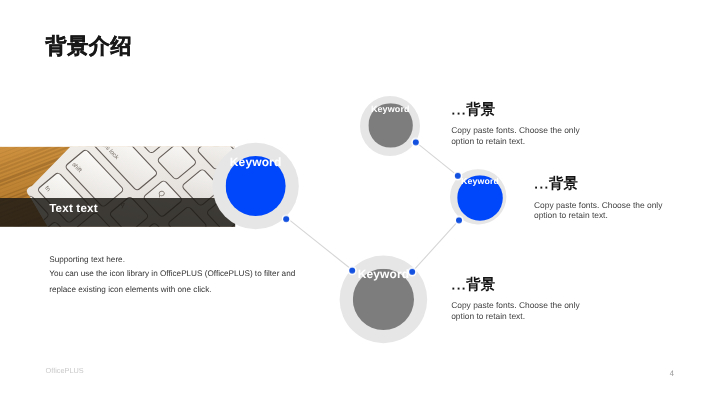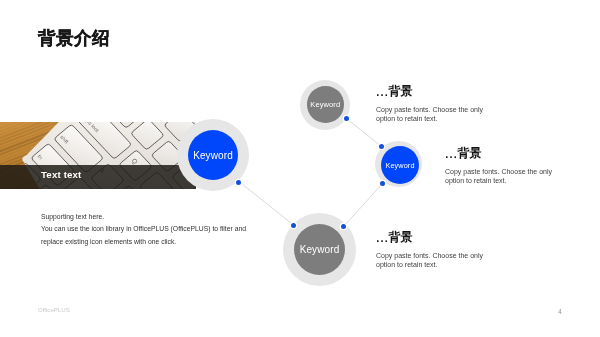--- a/index.html
+++ b/index.html
@@ -16,22 +16,22 @@
   .photo-wrap{position:absolute;left:0;top:122px;width:196px;height:67px;overflow:hidden;}
   .photo-svg{display:block;}
   .band{position:absolute;left:0;top:165px;width:196px;height:24px;background:rgba(29,26,22,.84);}
   .band-label{position:absolute;left:41px;top:169.5px;font-size:9.7px;font-weight:700;color:#fff;
        letter-spacing:.15px;line-height:1;}
 
   .support{position:absolute;left:41px;top:211px;width:250px;font-size:6.8px;color:#333;
        line-height:12.3px;}
 
   .node{position:absolute;border-radius:50%;background:#e6e6e6;}
-  .node .core{position:absolute;border-radius:50%;display:flex;align-items:center;
-       justify-content:center;color:#fff;font-weight:400;letter-spacing:.1px;}
+  .node .core{position:absolute;border-radius:50%;display:flex;
+       justify-content:center;color:#fff;font-weight:700;letter-spacing:.1px;}
 
   .dot{position:absolute;width:5px;height:5px;border-radius:50%;background:#1250e0;
        box-shadow:0 0 0 1.3px #fff;}
 
   .sect{position:absolute;}
   .sect .hd{position:relative;height:12px;font-size:12px;font-weight:700;color:#141414;
        line-height:12px;white-space:nowrap;}
   .sect .hd .cjk{position:absolute;left:12.6px;top:0;display:inline-block;
        transform:scaleX(1);transform-origin:left top;}
   .sect .dots{position:absolute;left:.3px;top:4.2px;font-size:11px;letter-spacing:.6px;}

